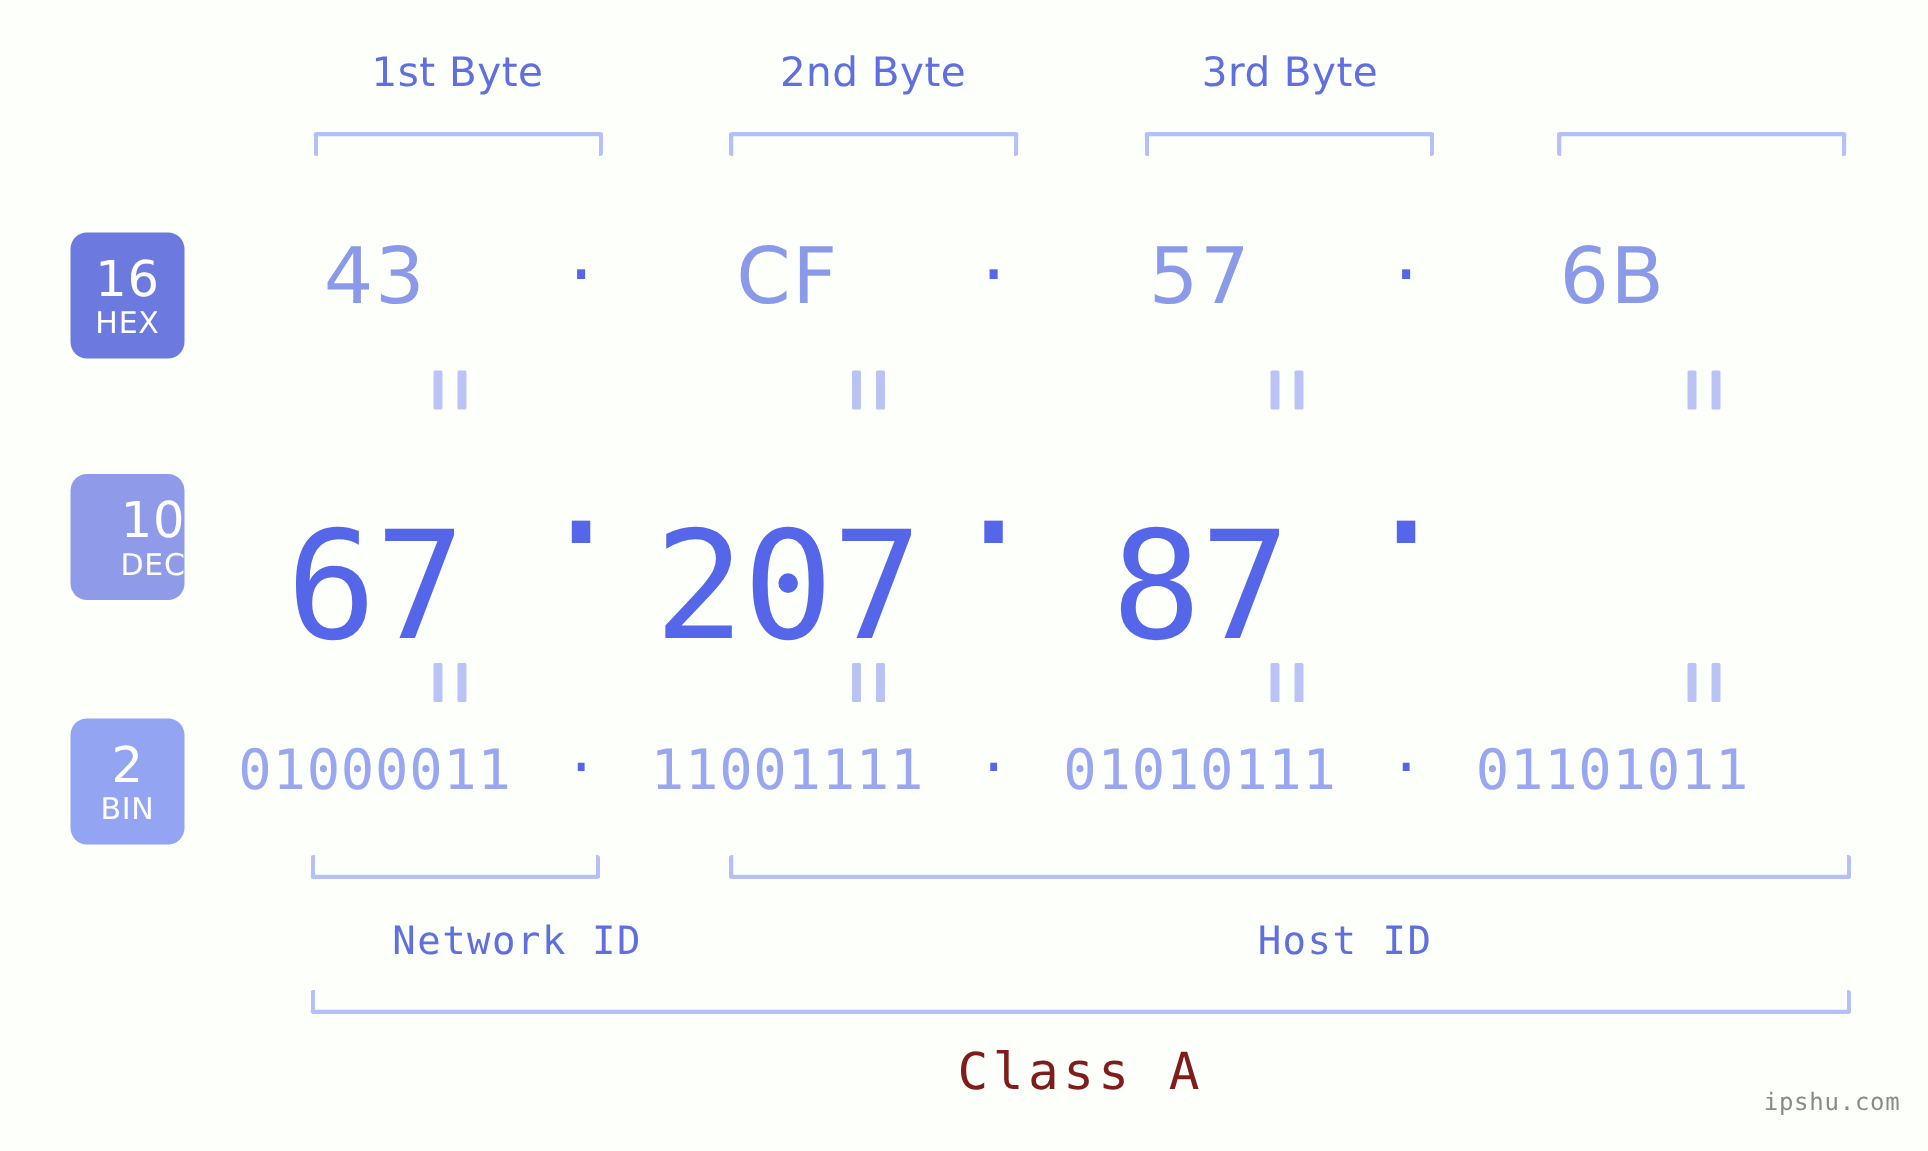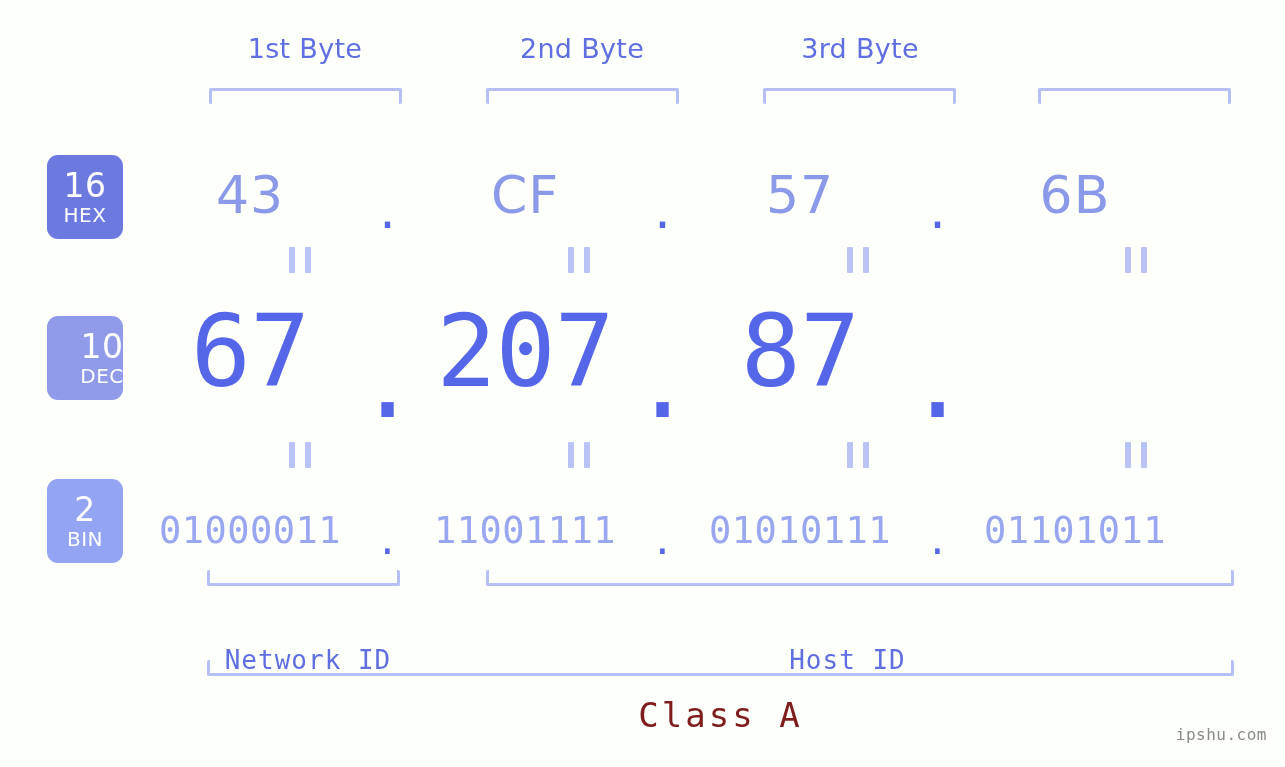--- a/index.html
+++ b/index.html
@@ -76,21 +76,21 @@
     margin-top: 3px;
     letter-spacing: 0.5px;
   }
 
   
   .row {
     position: absolute;
     left: 150px;
     width: 1100px;
     display: flex;
-    align-items: flex-end;
+    align-items: flex-start;
   }
 
   .cell {
     text-align: center;
     white-space: nowrap;
   }
 
   .sep {
     text-align: center;
     white-space: nowrap;
@@ -157,24 +157,23 @@
     background: #b9c3f6;
     border-radius: 1px;
   }
 
   
   .foot-label {
     position: absolute;
     font-family: "DejaVu Sans Mono", monospace;
     font-size: 26px;
     color: #5f6fe0;
-    text-align: center;
+    text-align: right;
     white-space: nowrap;
     letter-spacing: 1px;
-    margin-top: 32px;
   }
 
   .class-label {
     position: absolute;
     font-family: "DejaVu Sans Mono", monospace;
     font-size: 34px;
     color: #7f1d1d;
     text-align: center;
     white-space: nowrap;
     letter-spacing: 3px;

